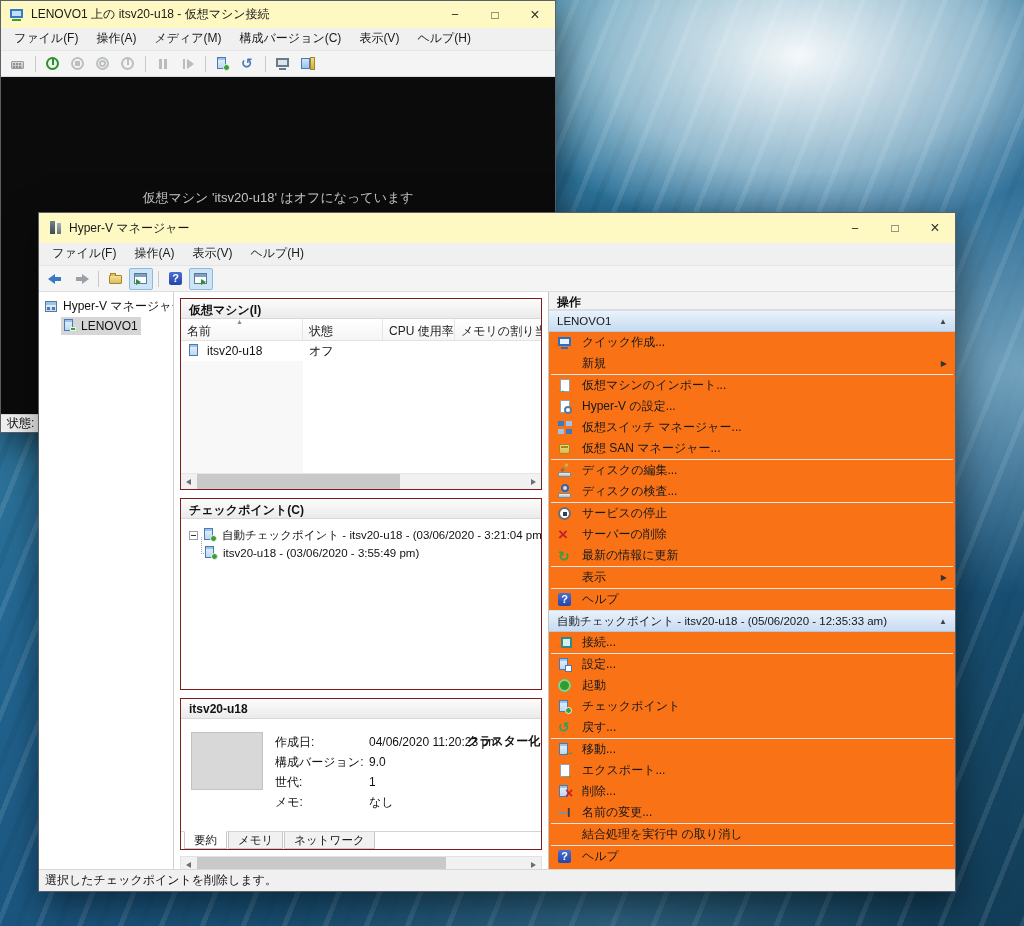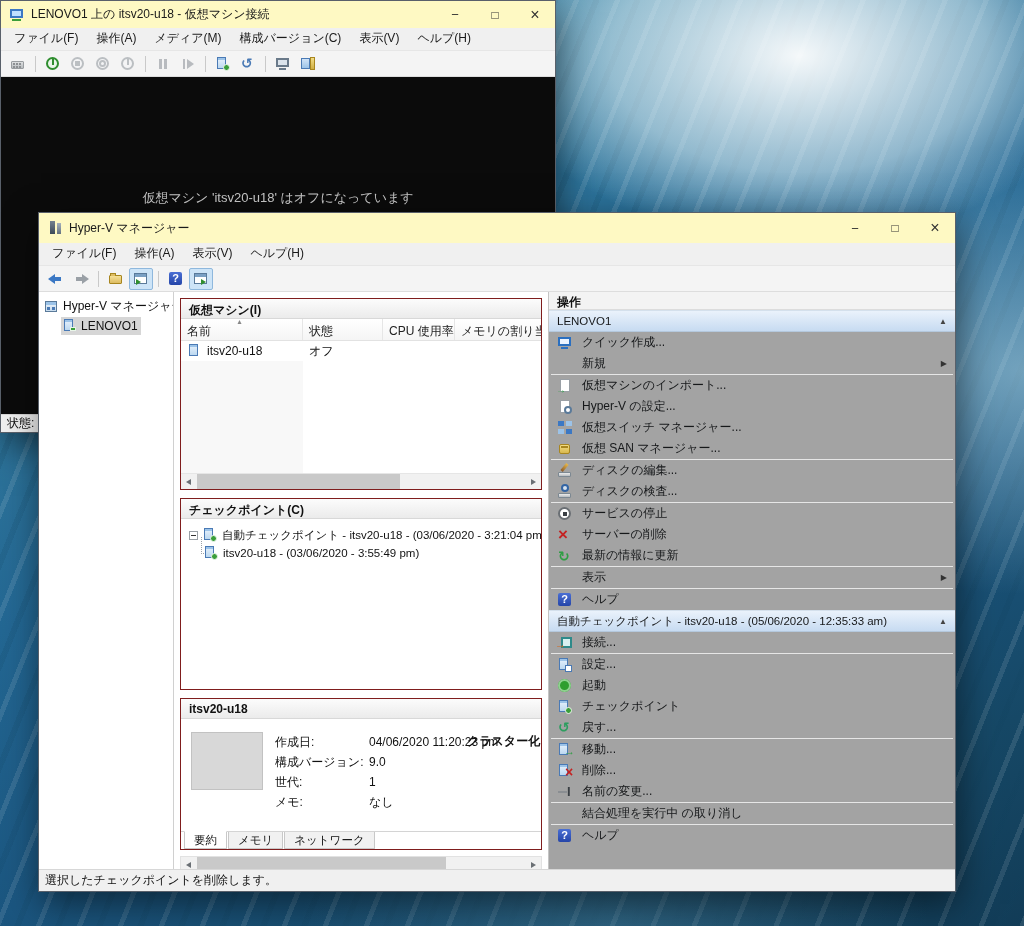--- a/index.html
+++ b/index.html
@@ -86,21 +86,21 @@
   .dbody{flex:1;display:flex;padding:13px 0 0 10px;position:relative;min-height:0;overflow:hidden}
   .thumb{width:72px;height:58px;flex:none;background:#d8d8d8;border:1px solid #c2c2c2;margin-right:12px}
   .frow{display:flex;font-size:12px;line-height:20px}
   .flabel{width:94px;flex:none;font-weight:normal;white-space:nowrap}
   .fvalue{white-space:nowrap}
   .cluster{position:absolute;right:0;top:14px;font-weight:bold;font-size:12px;white-space:nowrap;overflow:hidden;width:74px}
   .tabs{flex:none;display:flex;align-items:stretch;height:18px;background:#fff;border-top:1px solid #d4d4d4;padding-left:3px}
   .tab{padding:1px 9px 0;font-size:11.5px;border:1px solid #c8c8c8;border-top:none;background:#f1f1f1;margin-right:1px;white-space:nowrap}
   .tab.active{background:#fff;border-top:1px solid #fff;margin-top:-1px}
 
-  .actions{flex:1;background:#a3a3a3;display:flex;flex-direction:column;overflow:hidden;min-width:0}
+  .actions{flex:1;background:#f97316;display:flex;flex-direction:column;overflow:hidden;min-width:0}
   .ahead{height:18px;flex:none;background:#f3f3f3;border-bottom:1px solid #dcdcdc;font-weight:bold;font-size:12px;padding:2px 8px 0}
   #action-groups{flex:1;overflow:hidden}
   .agroup-header{height:22px;background:linear-gradient(#eaf2fb,#c7dbf1);border-top:1px solid #d4e0ec;border-bottom:1px solid #b4c8dd;display:flex;align-items:center;padding:0 8px}
   .agh-label{font-size:11.5px;color:#16181a;white-space:nowrap;overflow:hidden;flex:1}
   .agh-caret{font-size:8px;color:#444;margin-left:4px;flex:none}
   .aitem{height:21px;display:flex;align-items:center;padding:0 8px;font-size:12px;white-space:nowrap;overflow:hidden}
   .aitem .ic{margin-right:9px;flex:none}
   .albl{color:#16181a;overflow:hidden}
   .acar{margin-left:auto;font-size:8px;color:#333;flex:none;padding-left:4px}
   .asep{height:1px;background:#e6e6e6;margin:0 2px}
@@ -476,20 +476,24 @@
             <div class="aitem">
               <span class="ic ic-revert"></span>
               <span class="albl">戻す...</span>
             </div>
             <div class="asep"></div>
             <div class="aitem">
               <span class="ic ic-move"></span>
               <span class="albl">移動...</span>
             </div>
             <div class="aitem">
+              <span class="ic ic-export"></span>
+              <span class="albl">エクスポート...</span>
+            </div>
+            <div class="aitem">
               <span class="ic ic-delete"></span>
               <span class="albl">削除...</span>
             </div>
             <div class="aitem">
               <span class="ic ic-rename"></span>
               <span class="albl">名前の変更...</span>
             </div>
             <div class="asep"></div>
             <div class="aitem">
               <span class="ic ic-none"></span>

